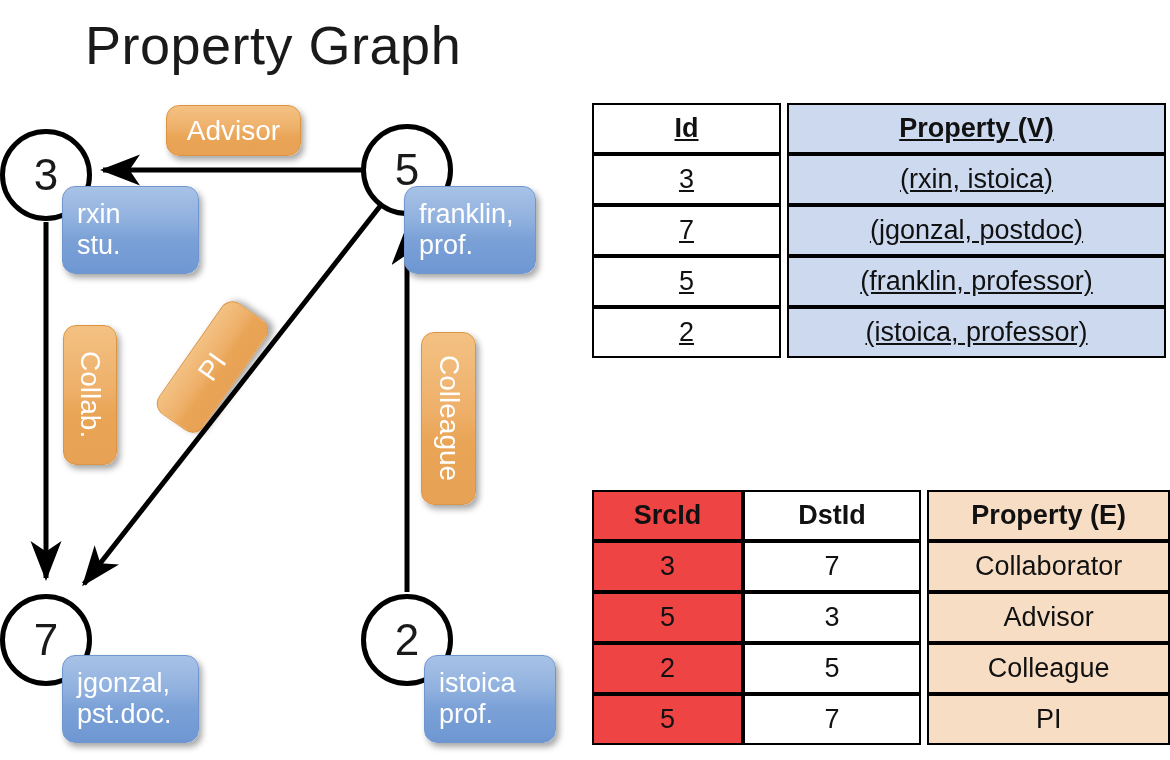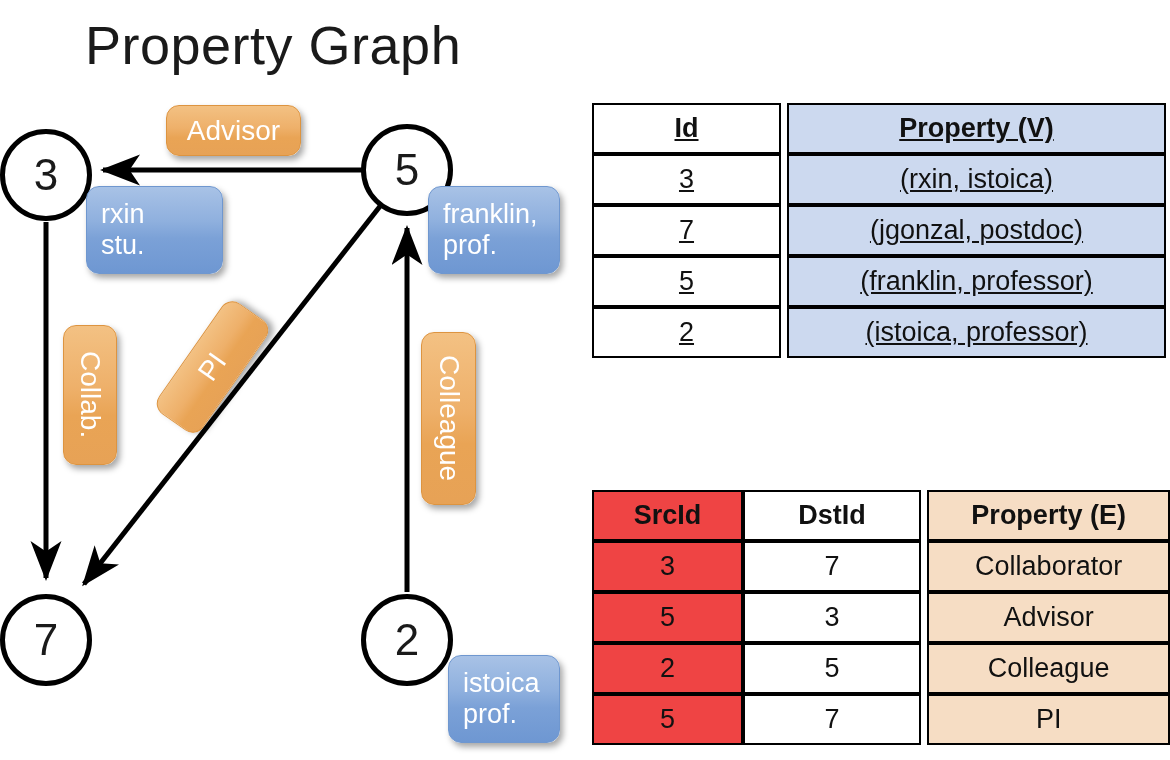--- a/index.html
+++ b/index.html
@@ -22,21 +22,21 @@
         border-radius:50%;background:#fff;box-sizing:border-box;}
   .node span{position:absolute;left:0;right:0;top:50%;transform:translateY(-50%);
         text-align:center;font-size:44px;line-height:1;color:#1a1a1a;}
 
   
   .vbox{position:absolute;border-radius:13px;color:#fff;
         background:linear-gradient(180deg,#a8c2e6 0%,#8fb0de 40%,#7ba1d7 60%,#6e97d2 100%);
         border:1px solid #6f97cf;
         box-shadow:3px 4px 6px rgba(0,0,0,.35);
         box-sizing:border-box;display:flex;flex-direction:column;justify-content:center;
-        padding:6px 14px;font-size:27px;line-height:1.16;margin-left:24px;}
+        padding:6px 14px;font-size:27px;line-height:1.16;}
 
   
   .ebox{position:absolute;border-radius:13px;color:#fff;
         background:linear-gradient(180deg,#f3c183 0%,#eeb06a 45%,#e9a455 65%,#e7a256 100%);
         border:1px solid #dd9440;
         box-shadow:3px 4px 6px rgba(0,0,0,.35);
         box-sizing:border-box;display:flex;align-items:center;justify-content:center;
         font-size:28px;white-space:nowrap;}
   .ebox.rot90 {writing-mode:vertical-rl;}
   .ebox.rotpi {transform:rotate(-55deg);}
@@ -104,21 +104,25 @@
   </div>
 
   <div class="vbox" style="left:62px;top:186px;width:137px;height:88px;">
     <div>rxin</div>
     <div>stu.</div>
   </div>
   <div class="vbox" style="left:404px;top:186px;width:132px;height:88px;">
     <div>franklin,</div>
     <div>prof.</div>
   </div>
-  <div class="vbox" style="left:424px;top:655px;width:112px;height:88px;">
+  <div class="vbox" style="left:62px;top:655px;width:137px;height:88px;">
+    <div>jgonzal,</div>
+    <div>pst.doc.</div>
+  </div>
+  <div class="vbox" style="left:424px;top:655px;width:132px;height:88px;">
     <div>istoica</div>
     <div>prof.</div>
   </div>
 
   <div class="ebox" style="left:166px;top:105px;width:135px;height:51px;">Advisor</div>
 
   <div class="ebox rot90" style="left:63px;top:325px;width:54px;height:140px;">Collab.</div>
 
   <div class="ebox rotpi" style="left:145px;top:340px;width:135px;height:54px;">PI</div>
 

